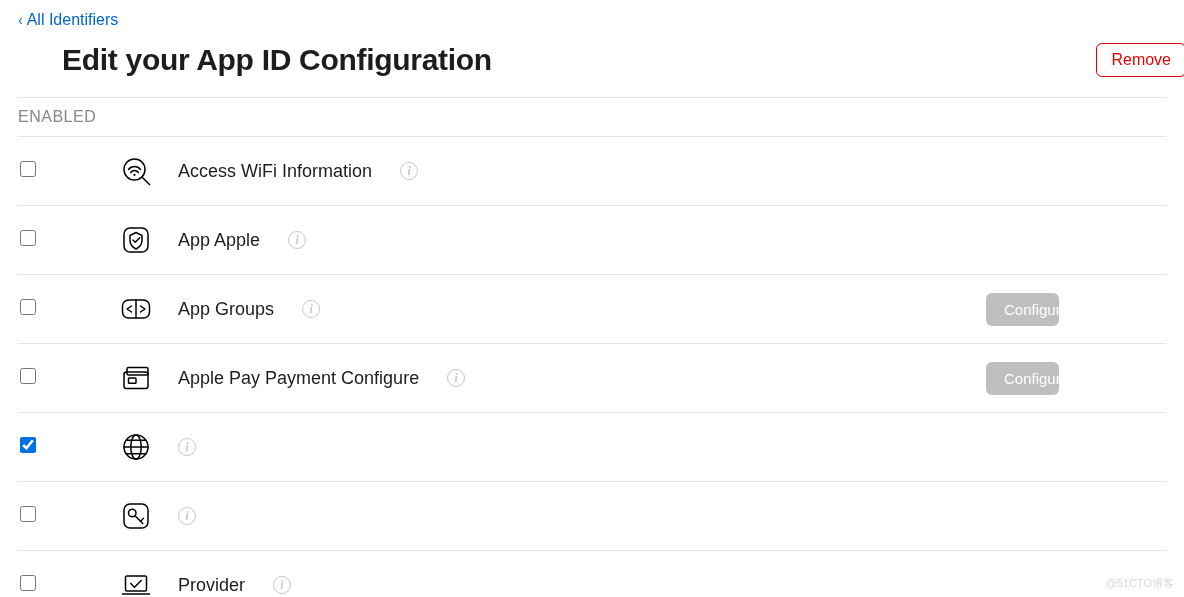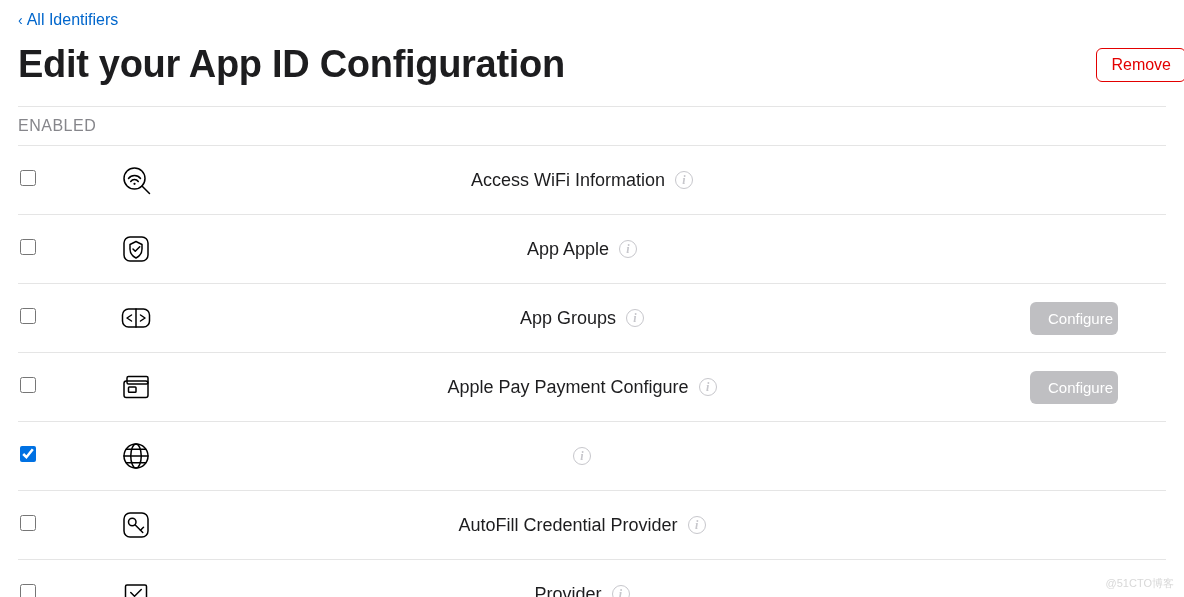--- a/index.html
+++ b/index.html
@@ -21,23 +21,24 @@
       margin-bottom: 14px;
     }
     .back-link .chev { font-size: 14px; }
     .header-row {
       display: flex;
       justify-content: space-between;
       align-items: center;
       margin-bottom: 20px;
     }
     .page-title {
-      font-size: 38px;
+      font-size: 30px;
       font-weight: 700;
       letter-spacing: -0.3px;
+      margin-left: 44px;
     }
     .remove-btn {
       border: 1px solid #e30000;
       color: #e30000;
       background: #fff;
       border-radius: 6px;
       padding: 7px 14px;
       font-size: 16px;
       cursor: pointer;
       margin-right: -20px;
@@ -66,22 +67,21 @@
     .checkbox-cell { padding-left: 2px; }
     input[type="checkbox"] {
       width: 16px; height: 16px;
       accent-color: #0071e3;
       cursor: pointer;
     }
     .icon-cell svg { width: 36px; height: 36px; display:block; }
     .name-cell {
       display: flex;
       align-items: center;
-      gap: 10px;
-      justify-content: center;
+      gap: 28px;
     }
     .cap-name { font-size: 18px; color: #1d1d1f; }
     .info-icon {
       width: 18px; height: 18px;
       border: 1.3px solid #c7c7cc;
       border-radius: 50%;
       display: inline-flex;
       align-items: center;
       justify-content: center;
       color: #c7c7cc;
@@ -91,22 +91,21 @@
       font-weight: bold;
     }
     .configure-btn {
       background: #bfbfc2;
       color: #fff;
       border: none;
       border-radius: 6px;
       padding: 8px 18px;
       font-size: 15px;
       cursor: default;
-      width: 88px;
-      margin-left: 44px;
+      width: 73px;
     }
     .action-cell { text-align: left; }
     .watermark {
       position: fixed;
       bottom: 6px; right: 10px;
       font-size: 11px;
       color: #d8d8d8;
     }
   </style>
 </head>
@@ -211,21 +210,20 @@
         <div class="checkbox-cell"><input type="checkbox" style=""></div>
         <div class="icon-cell">
           <svg viewBox="0 0 48 48">
             <rect x="8" y="8" width="32" height="32" rx="8" stroke="#000" stroke-width="2" fill="none" stroke-linecap="round" stroke-linejoin="round"></rect>
             <circle cx="19" cy="20" r="5" stroke="#000" stroke-width="2" fill="none" stroke-linecap="round" stroke-linejoin="round"></circle>
             <line x1="23" y1="24" x2="33" y2="34" stroke="#000" stroke-width="2" fill="none" stroke-linecap="round" stroke-linejoin="round"></line>
             <line x1="30" y1="31" x2="34" y2="27" stroke="#000" stroke-width="2" fill="none" stroke-linecap="round" stroke-linejoin="round"></line>
           </svg>
         </div>
         <div class="name-cell">
-          <span class="cap-name">AutoFill Credential Provider</span>
           <span class="info-icon">i</span>
         </div>
         <div class="action-cell"></div>
       </div>
       <div class="row">
         <div class="checkbox-cell"><input type="checkbox" style=""></div>
         <div class="icon-cell">
           <svg viewBox="0 0 48 48">
             <rect x="10" y="12" width="28" height="20" rx="2" stroke="#000" stroke-width="2" fill="none" stroke-linecap="round" stroke-linejoin="round"></rect>
             <line x1="6" y1="36" x2="42" y2="36" stroke="#000" stroke-width="2" fill="none" stroke-linecap="round" stroke-linejoin="round"></line>

